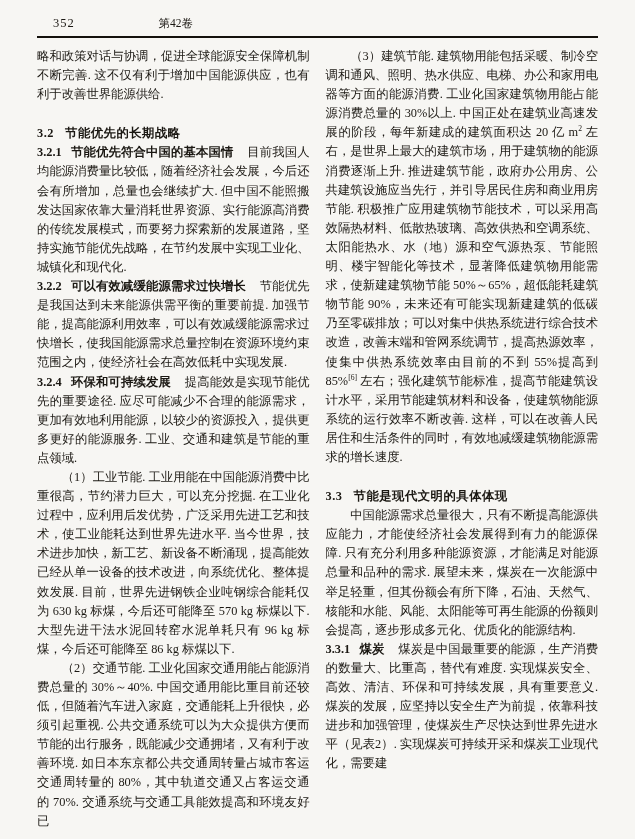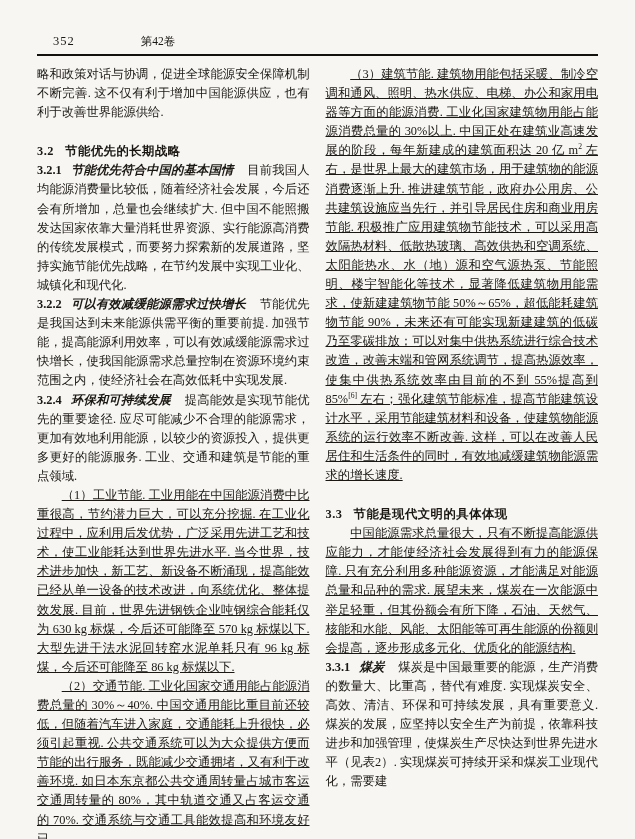--- a/index.html
+++ b/index.html
@@ -15,39 +15,39 @@
     display:flex; align-items:baseline;
     font-size:12.5px;
     padding:0 14px 0 16px;
   }
   .hdr .pageno { width:70px; font-weight:normal; letter-spacing:1px; }
   .hdr .jtitle {
     flex:1; text-align:center;
     font-weight:bold; font-size:14px;
     letter-spacing:12px;
   }
-  .hdr .vol { width:70px; text-align:center; font-size:11.5px;margin-top:18px; }
+  .hdr .vol { width:70px; text-align:right; font-size:11.5px; }
   .rule {
     border:none; border-top:2.2px solid #14110c;
     margin:5px 0 9px 0;
   }
   .columns { display:flex; gap:16px; }
   .col {
     width:272.5px;
     font-size:12.35px;
     line-height:19.1px;
     text-align:justify;
     text-justify:inter-ideograph;
   }
   .col p { margin:0; }
-  p.indent { text-indent:2em;text-decoration:underline; }
+  p.indent { text-indent:2em; }
   p.sec-h { font-weight:bold; letter-spacing:0.5px;margin-top:20px; }
   p.sec-h .sec-num { margin-right:0.9em; }
   .sub-num { font-weight:bold; margin-right:0.75em; }
-  .sub-title { font-style:italic; font-weight:600; margin-right:1.1em; }
+  .sub-title { font-weight:600; margin-right:1.1em; }
   sup { font-size:0.62em; line-height:0; }
 </style>
 </head>
 <body>
 
 <div class="page">
   <div class="hdr">
     <span class="pageno">352</span>
     <span class="vol">第42卷</span>
   </div>

